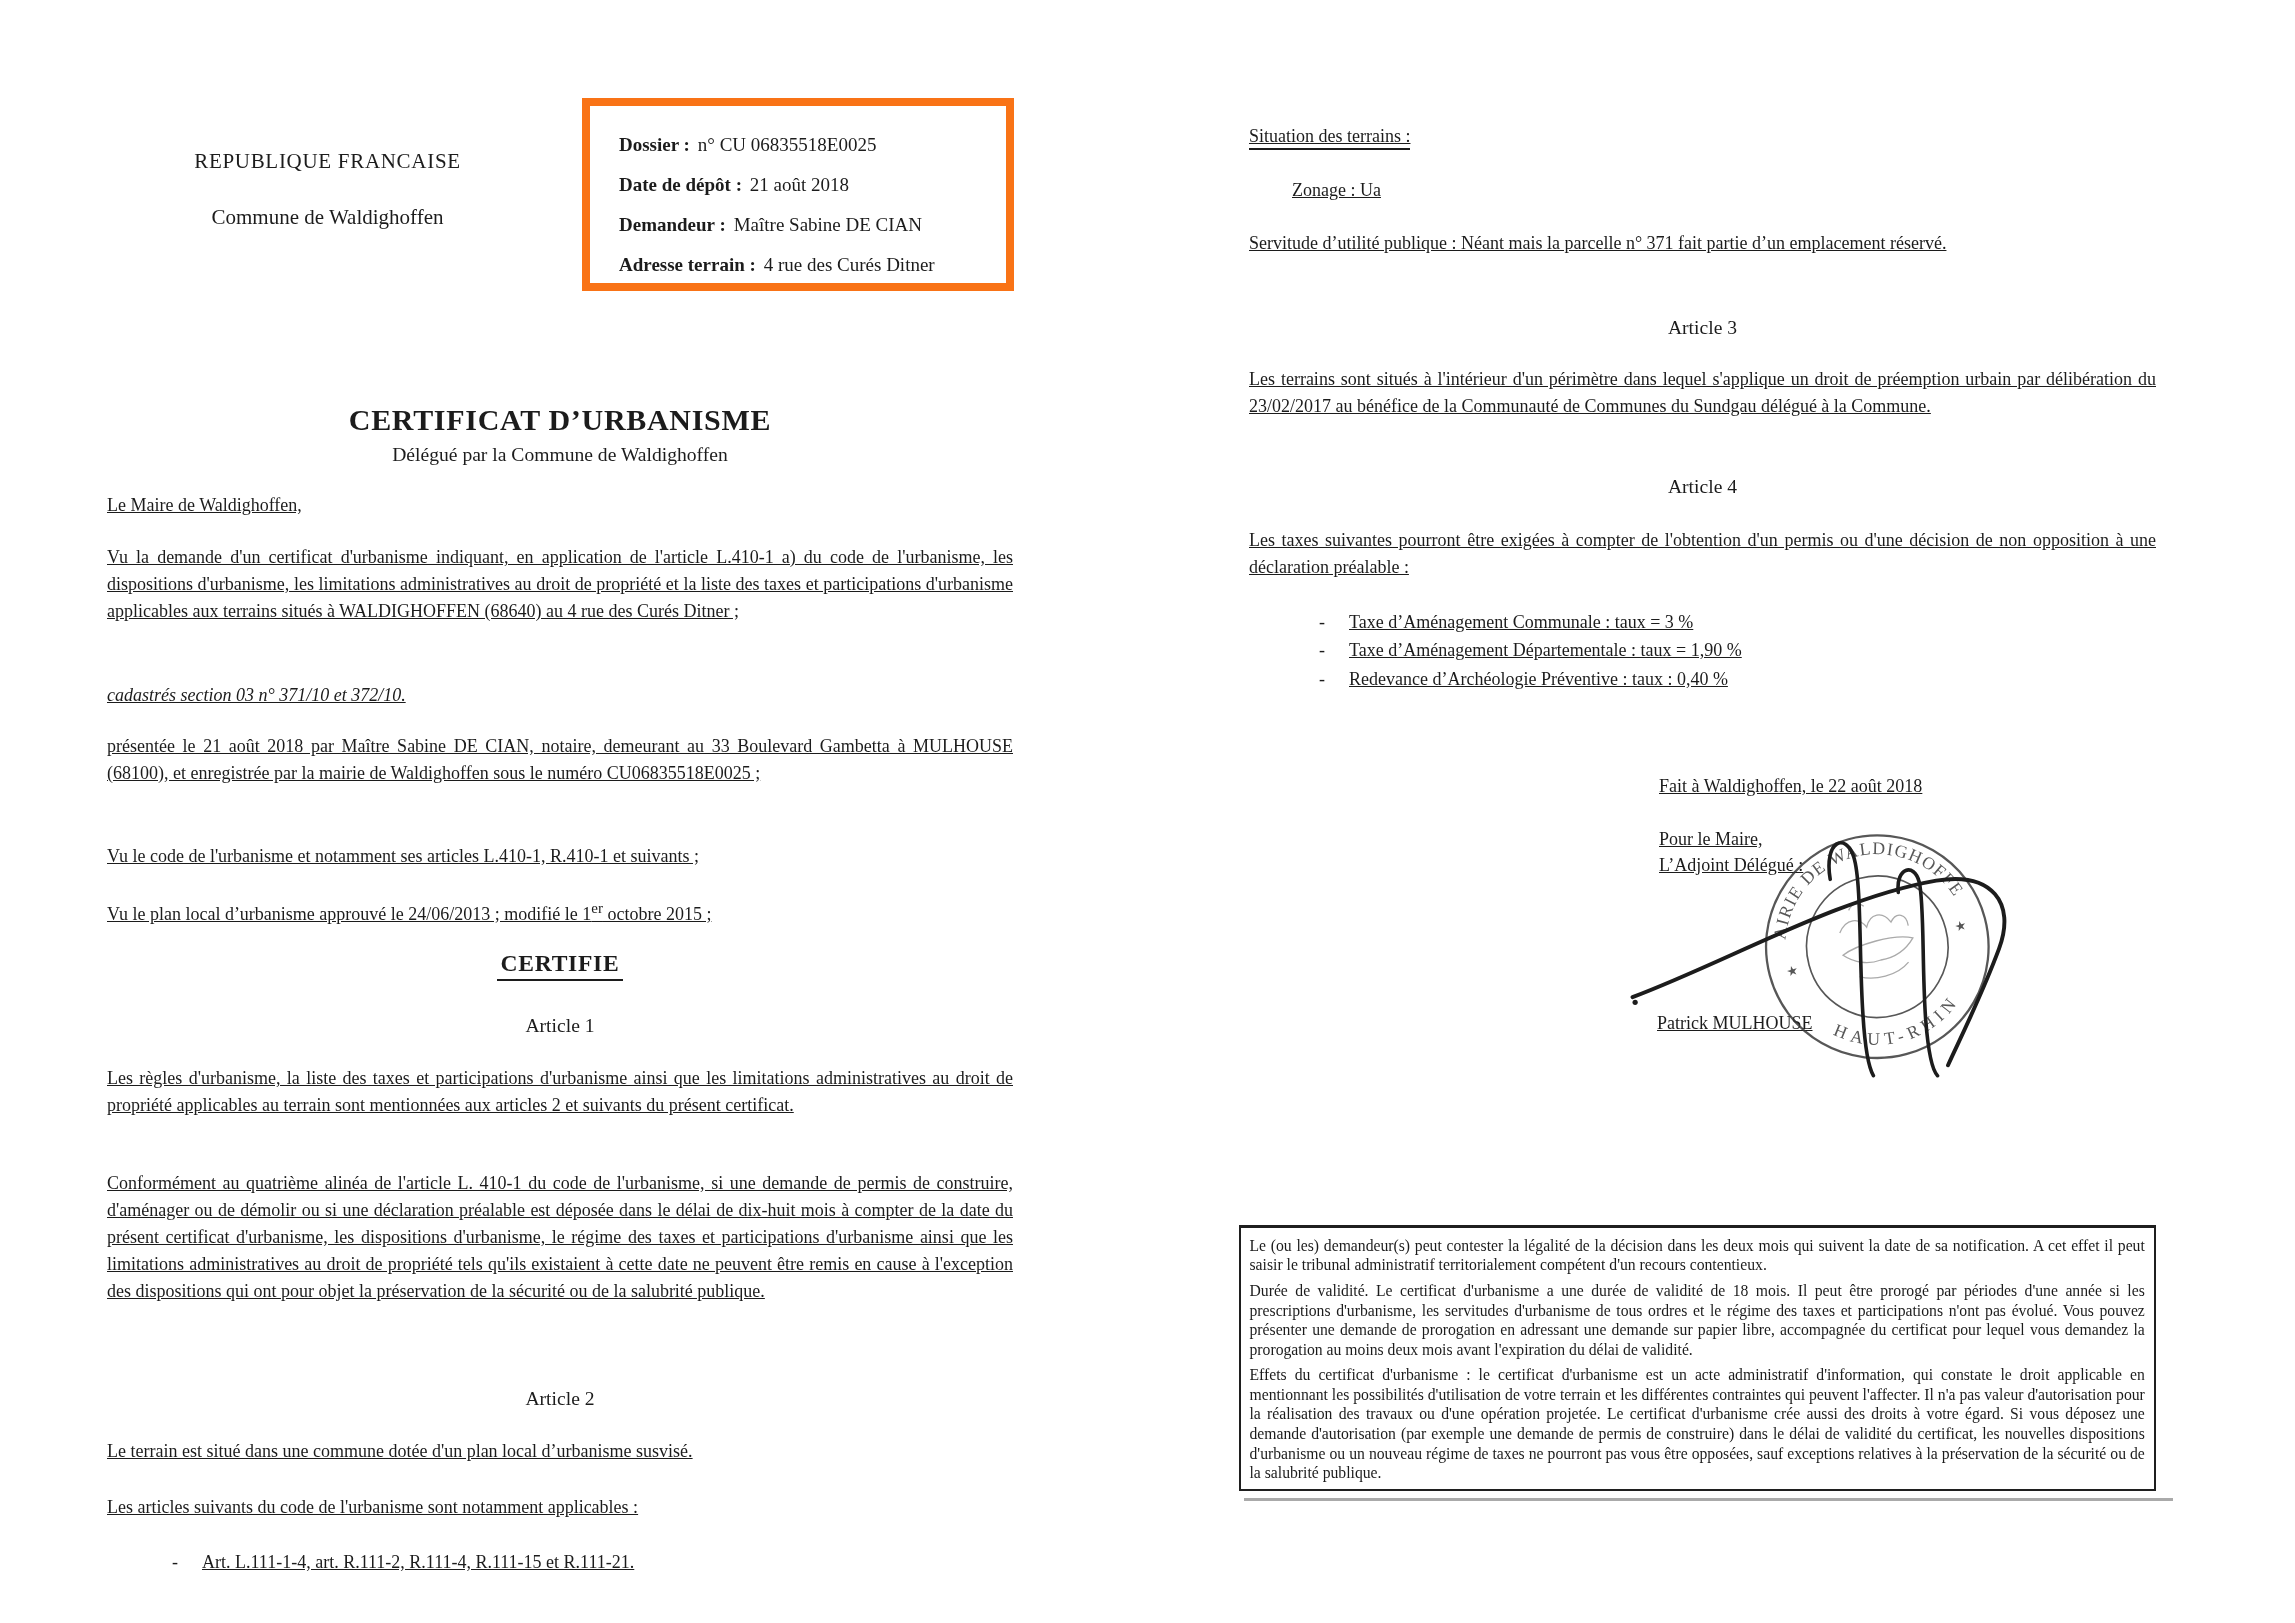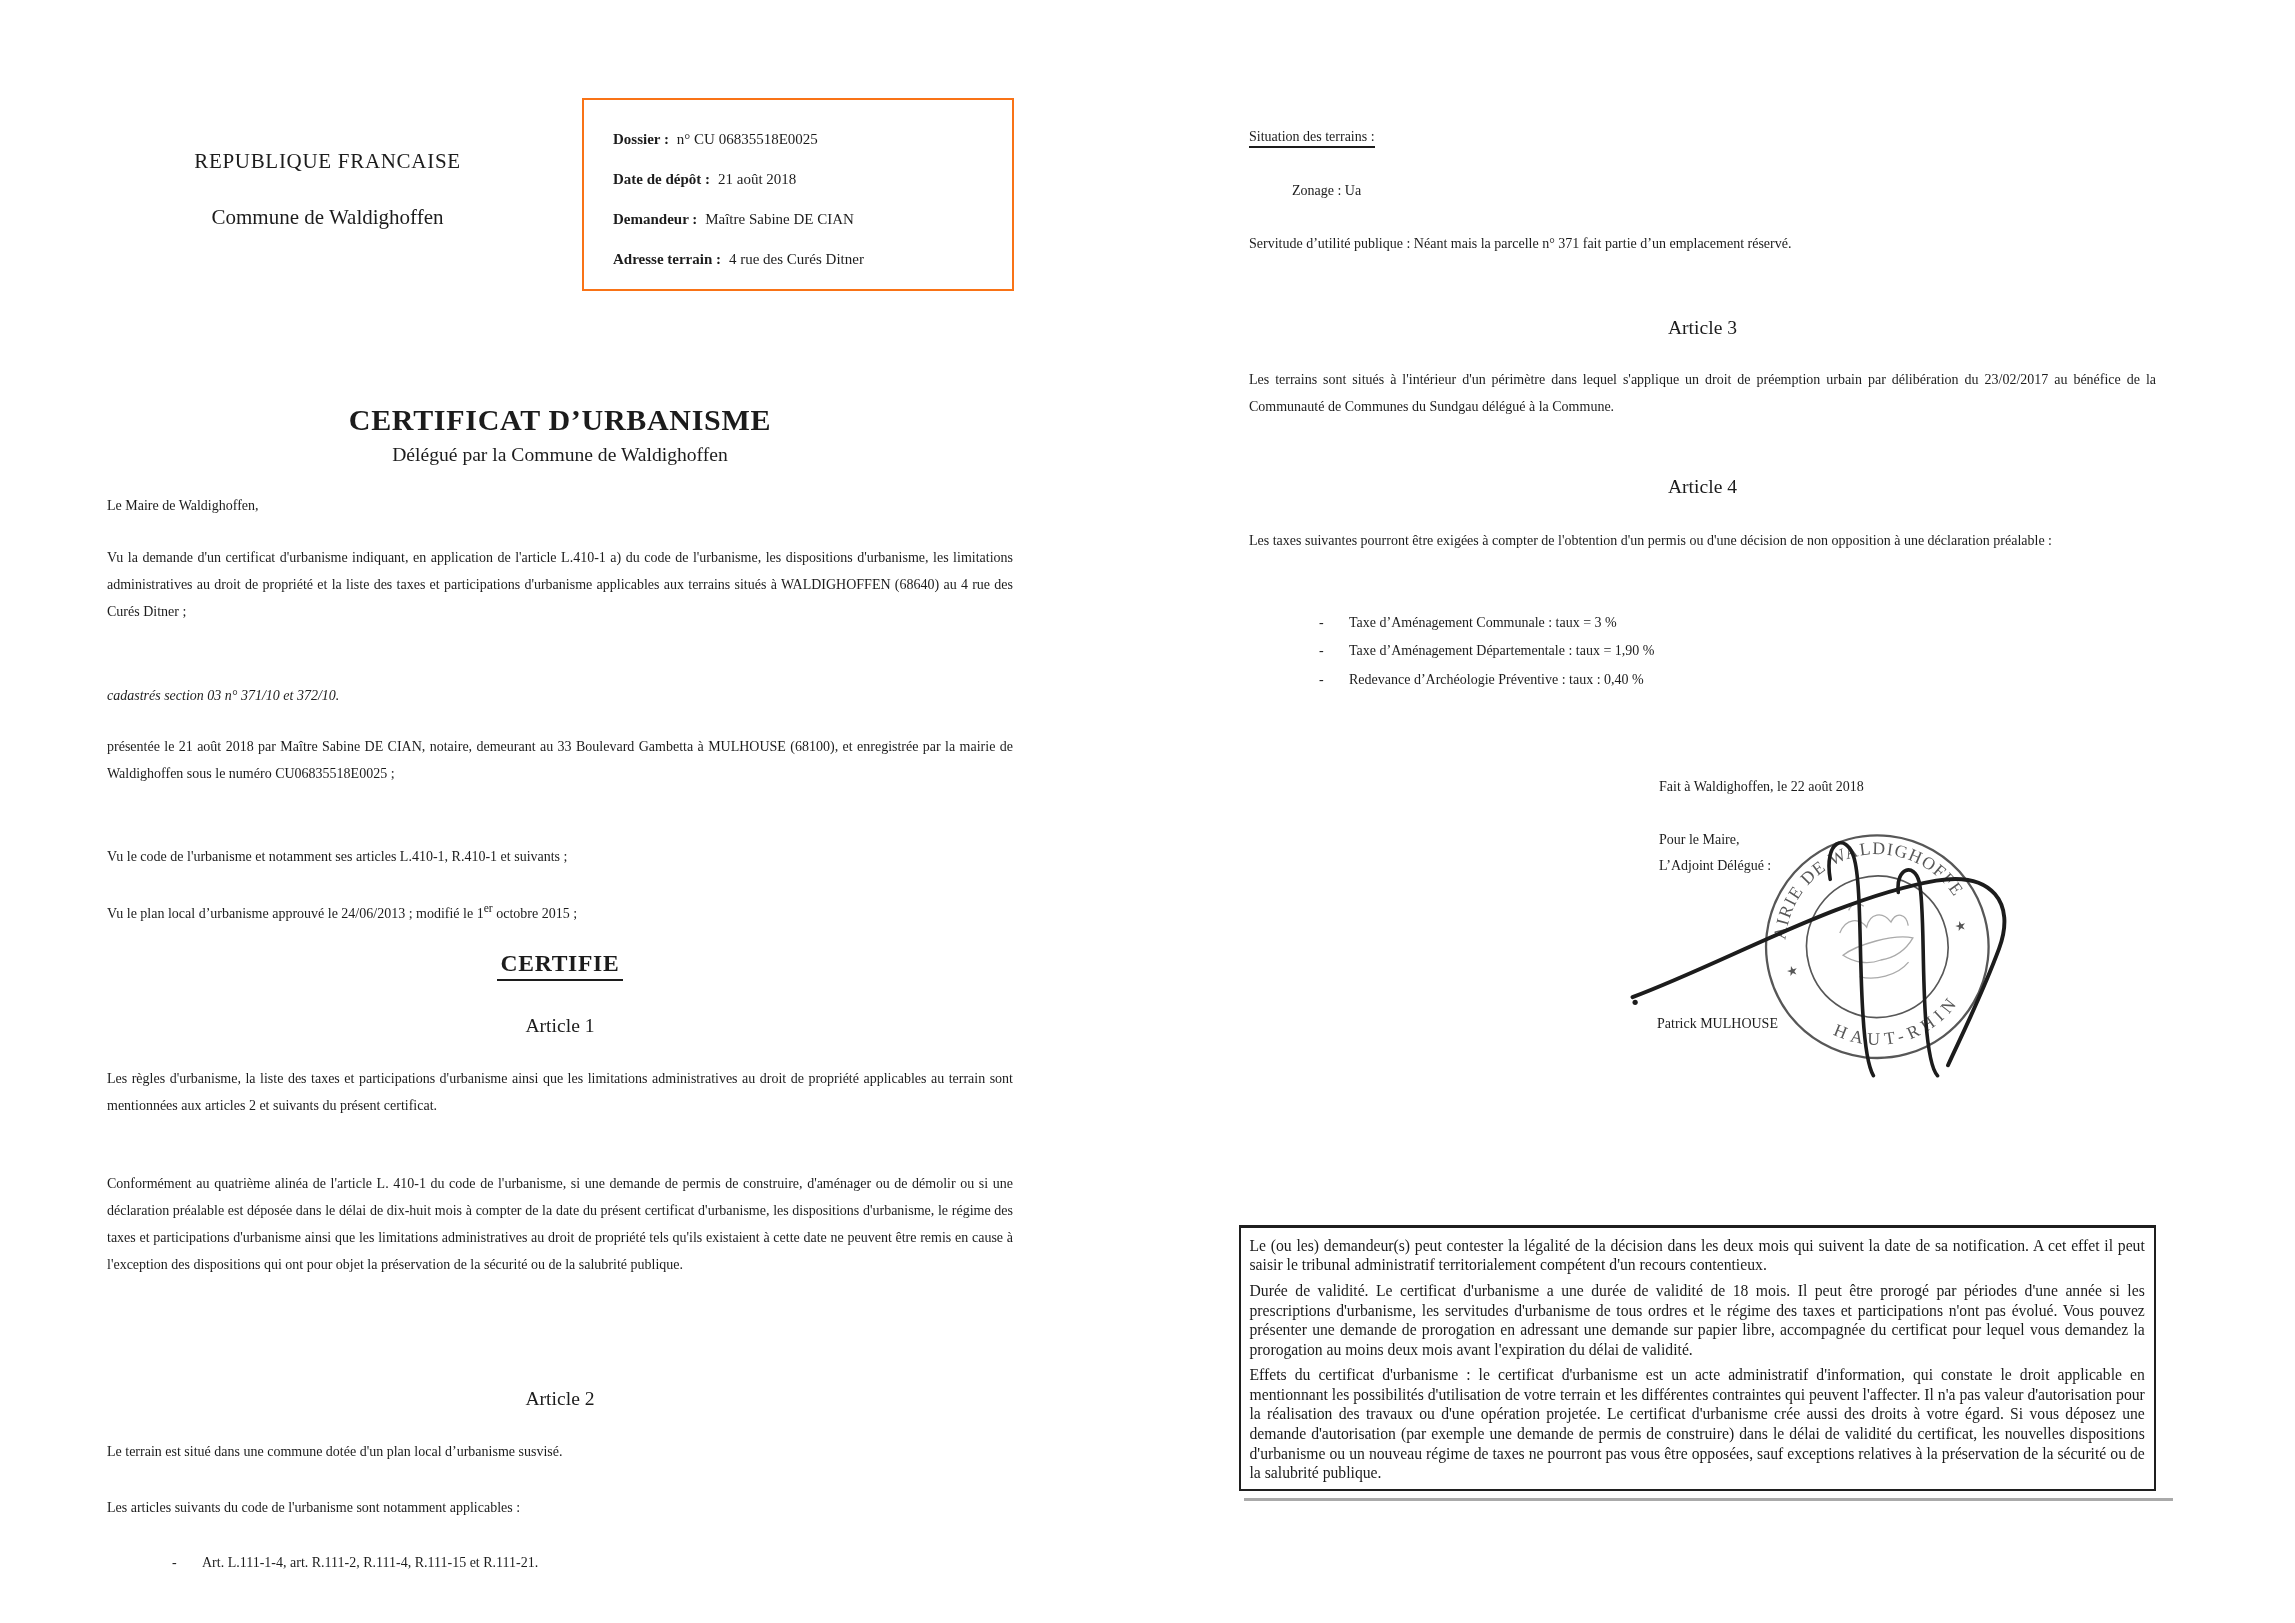--- a/index.html
+++ b/index.html
@@ -6,27 +6,27 @@
   html,body{margin:0;padding:0;background:#9a9a9a;}
   .page{
     position:relative;width:2295px;height:1623px;background:#ffffff;
     font-family:"Liberation Serif","DejaVu Serif",serif;color:#1c1c1c;overflow:hidden;
   }
   .abs{position:absolute;}
   .ctr{text-align:center;}
   .just{text-align:justify;}
   .i{font-style:italic;}
   .hdr{font-size:21px;line-height:26px;}
-  .body-text{font-size:14px;line-height:27px;}
+  .body-text{font-size:18px;line-height:27px;text-decoration:underline;}
   .doc-title{font-size:30px;font-weight:bold;letter-spacing:0.7px;line-height:34px;}
   .subtitle{font-size:19.6px;line-height:25px;}
   .article-title{font-size:19.6px;line-height:26px;}
   .u2{padding-bottom:2px;border-bottom:2.6px double #1c1c1c;}
   .certifie{font-size:23.6px;font-weight:bold;letter-spacing:0.7px;padding:0 3.9px 2.6px;border-bottom:2.6px double #1c1c1c;}
-  .dossier-box{border:2px solid #f97316;padding:27.5px 13px 0 29px;font-size:15px;}
+  .dossier-box{border:8px solid #f97316;padding:27.5px 13px 0 29px;font-size:19px;}
   .drow{line-height:22px;margin-bottom:18.3px;white-space:nowrap;}
   .drow .dlabel{font-weight:bold;margin-right:7.9px;}
   .dash{display:inline-block;width:30px;}
   .trow{margin-bottom:1.3px;white-space:nowrap;}
   .notice-box{border:2px solid #1f1f1f;border-top-width:3.3px;padding:7.9px 9.2px 6.5px 8.5px;font-size:15.7px;line-height:19.6px;}
   .notice-box p{margin:0 0 5.9px 0;}
   .notice-box p:last-child{margin-bottom:0;}
   .shadow-line{background:#8d8d8d;opacity:.75;}
   .stamp-svg{position:absolute;left:1622px;top:806px;width:419px;height:288px;}
   .stamp-ink{stroke:#3a3a3a;fill:none;}

